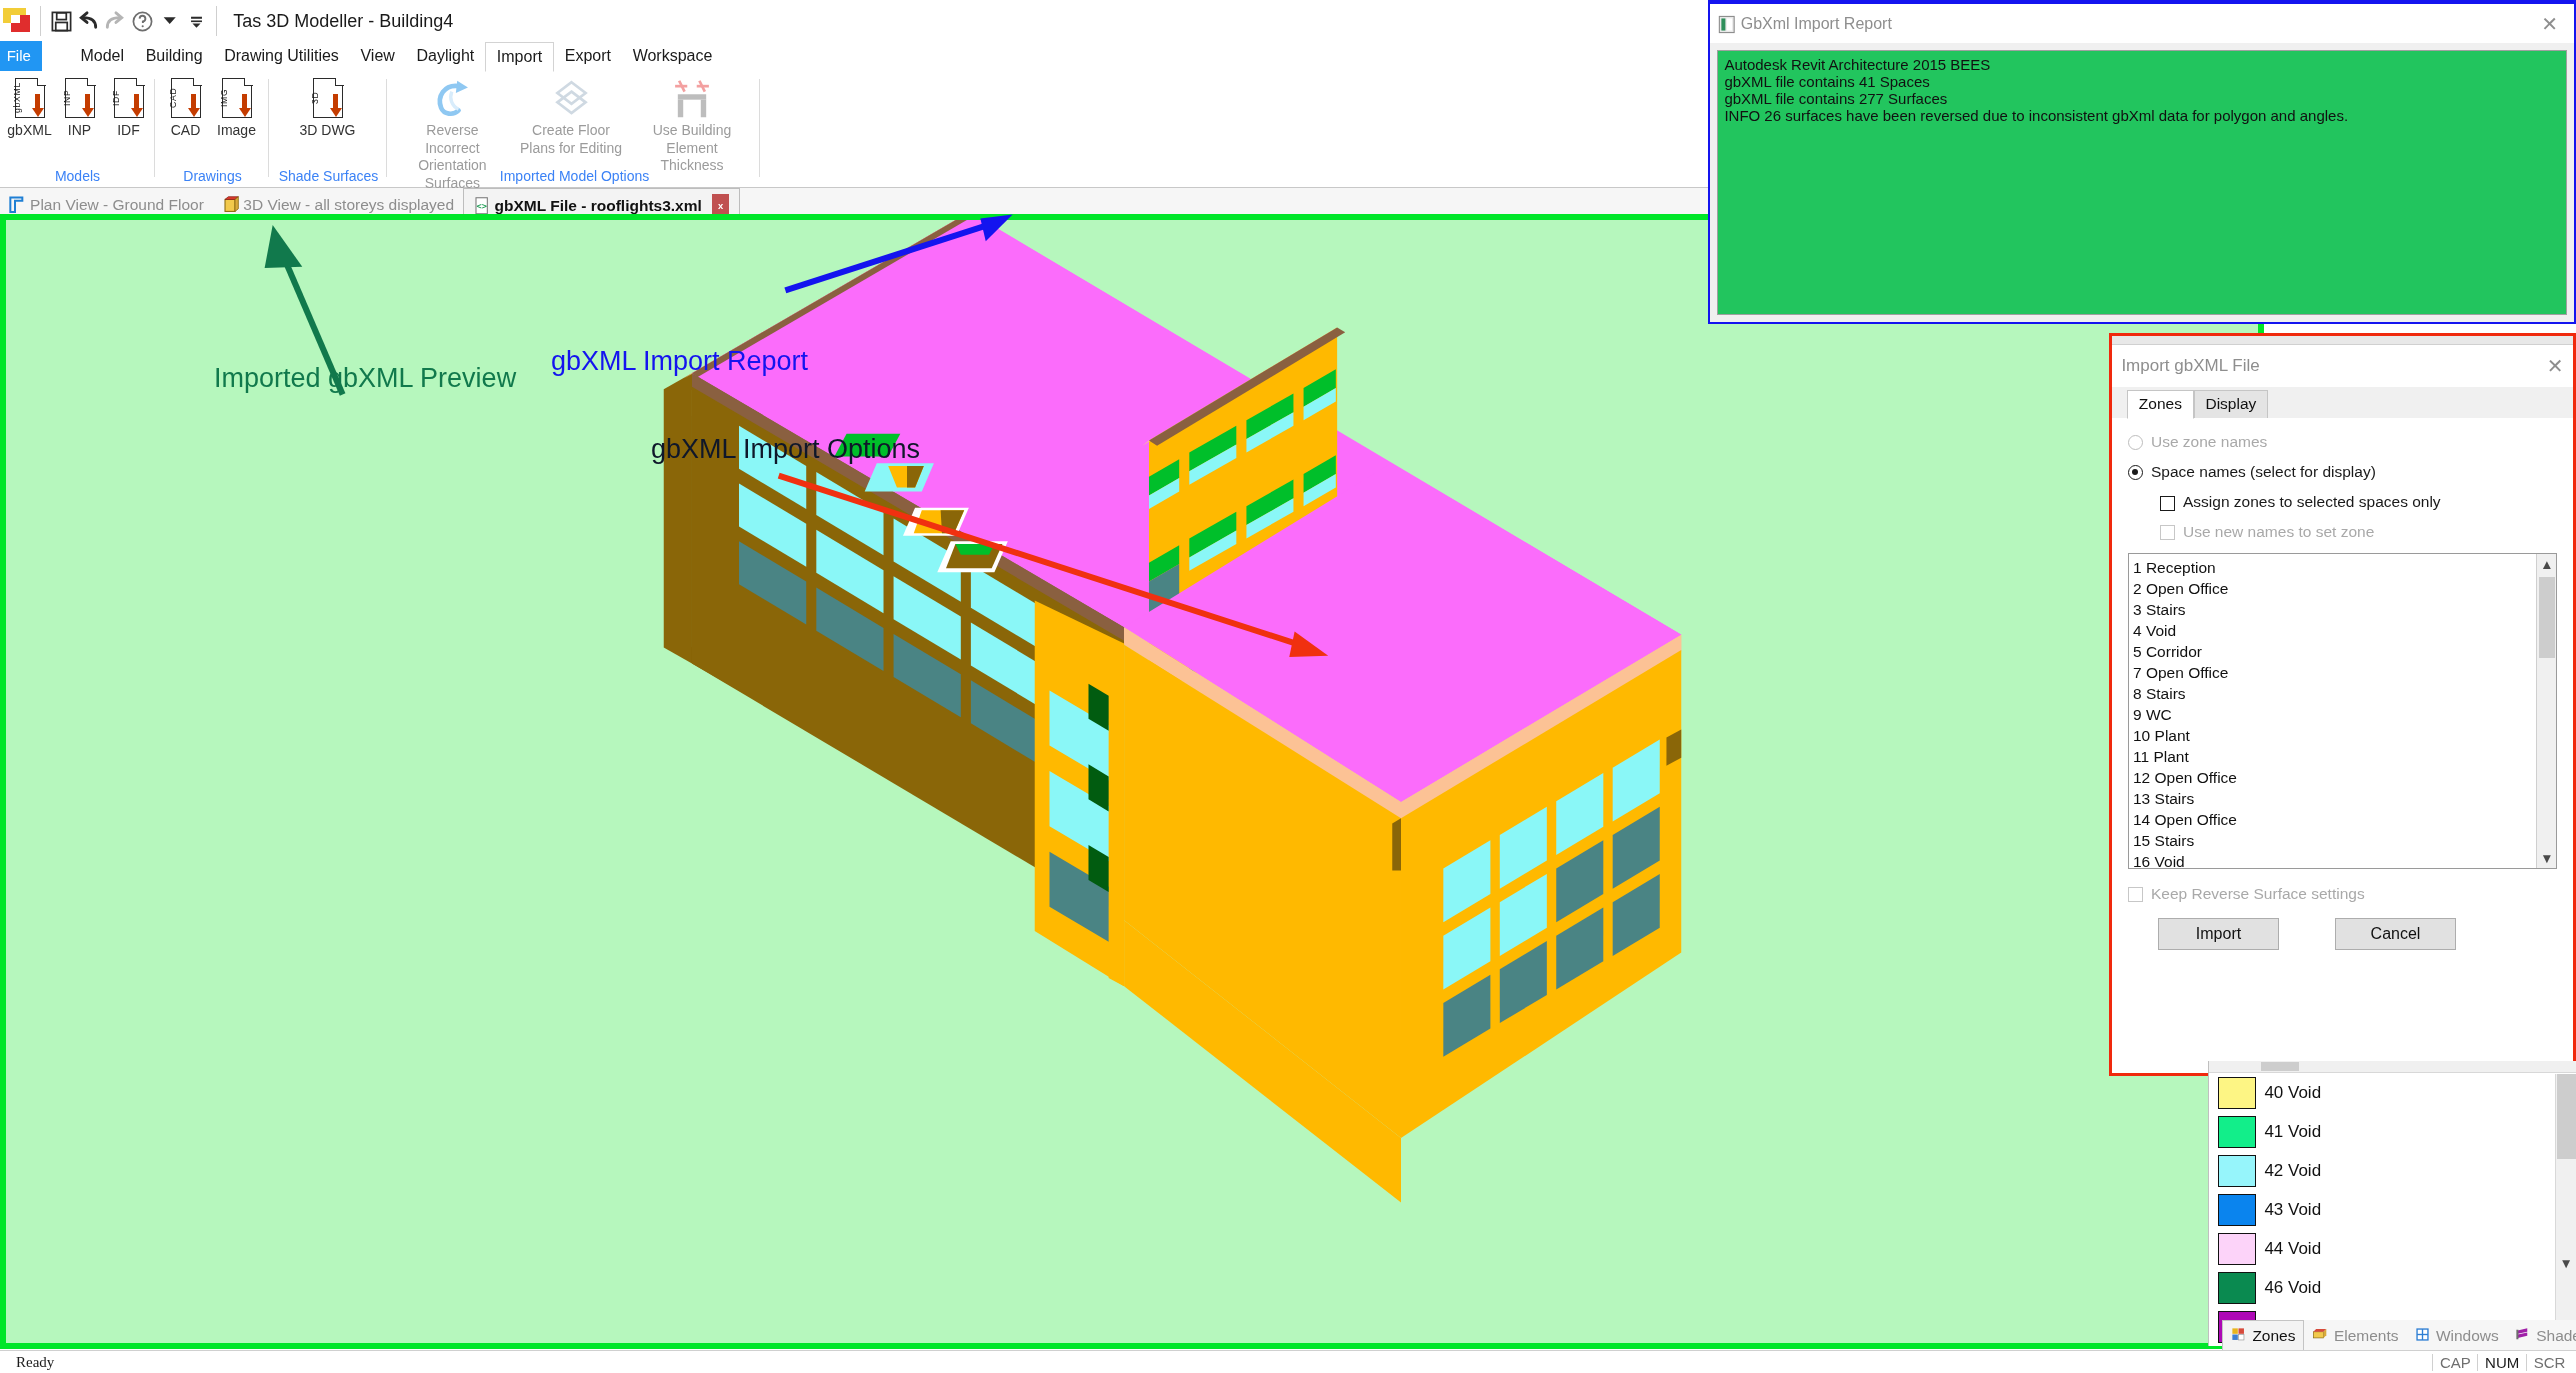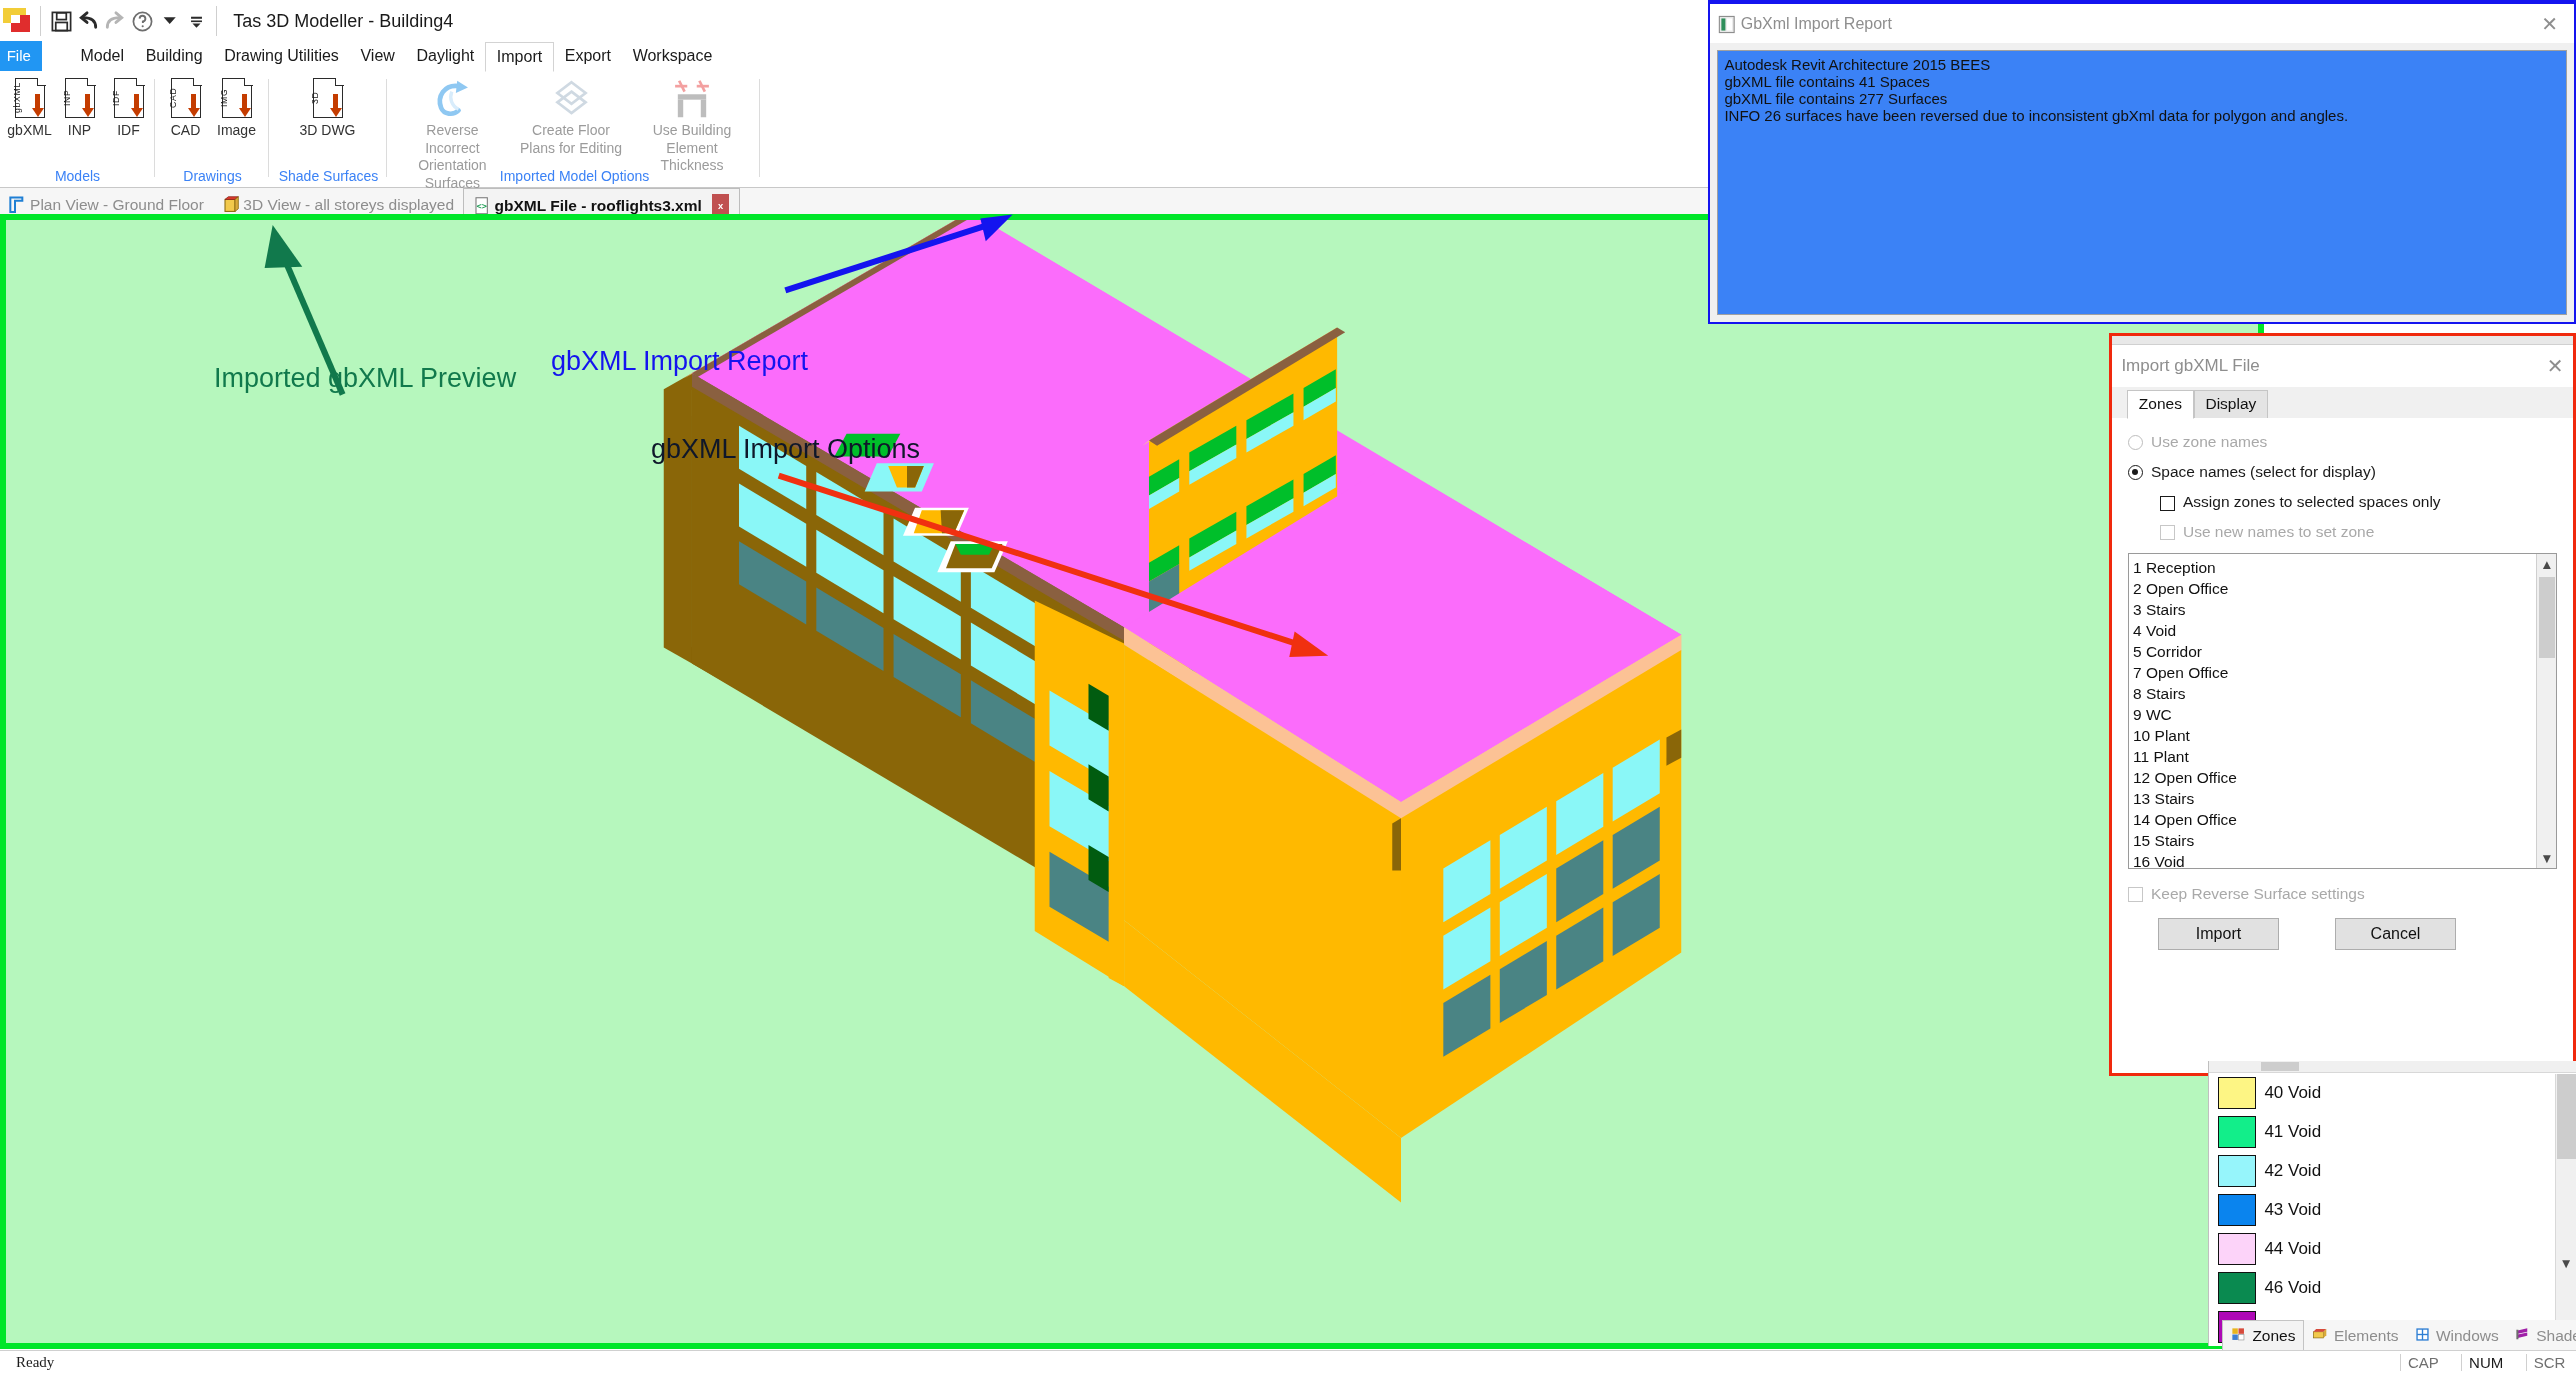--- a/index.html
+++ b/index.html
@@ -123,21 +123,21 @@
     background:#ffffff; border:2.7px solid #1414ef; border-top-width:4px;
   }
   .report-title {
     height:39px; background:#ffffff; display:flex; align-items:center;
     padding:0 8px; gap:6.7px;
   }
   .report-title .t { font-size:16px; color:#8e8e8e; }
   .report-close { margin-left:auto; font-size:20px; color:#8e8e8e; padding:0 8px; }
   .report-body { position:absolute; left:0; top:39px; right:0; bottom:0; background:#f0f0f0; padding:6.7px; }
   .report-text {
-    width:100%; height:100%; background:#3b82f6; border:0.7px solid #a0a0a0;
+    width:100%; height:100%; background:#22c55e; border:0.7px solid #a0a0a0;
     padding:5.4px 6.7px; font-size:15px; color:#111; line-height:17px;
   }
   .report-text div { white-space:nowrap; }
 
   
   .import-dlg {
     position:absolute; left:2109px; top:333px; width:467px; height:743px;
     background:#ffffff; border:3.4px solid #f0290d;
   }
   .dlg-titlebar {
@@ -216,21 +216,21 @@
   .btab { display:flex; align-items:center; gap:5.4px; height:31px; padding:0 8px; font-size:15.5px; color:#8d8d8d; }
   .btab.active { background:#f3f3f3; color:#111; border:0.7px solid #c4c4c4; border-bottom:none; }
 
   
   .statusbar {
     position:absolute; left:0; bottom:0; width:2576px; height:23px;
     background:#ffffff; border-top:0.7px solid #d0d0d0;
     display:flex; align-items:center;
   }
   .statusbar .ready { font-size:15px; color:#1a1a1a; margin-left:16px;font-family:Liberation Serif, serif; }
-  .statusbar .right { margin-left:auto; display:flex; align-items:center; gap:16px; margin-right:4px; }
+  .statusbar .right { margin-left:auto; display:flex; align-items:center; gap:0; margin-right:4px; }
   .statusbar .right span { font-size:15px; color:#6f6f6f; padding:0 6.7px; border-left:0.7px solid #d0d0d0; }
   .statusbar .right span.on { color:#1a1a1a; }
 </style>
 </head>
 <body>
 
 <div id="root">
 
   <div class="qat">
     <div class="app-logo">

